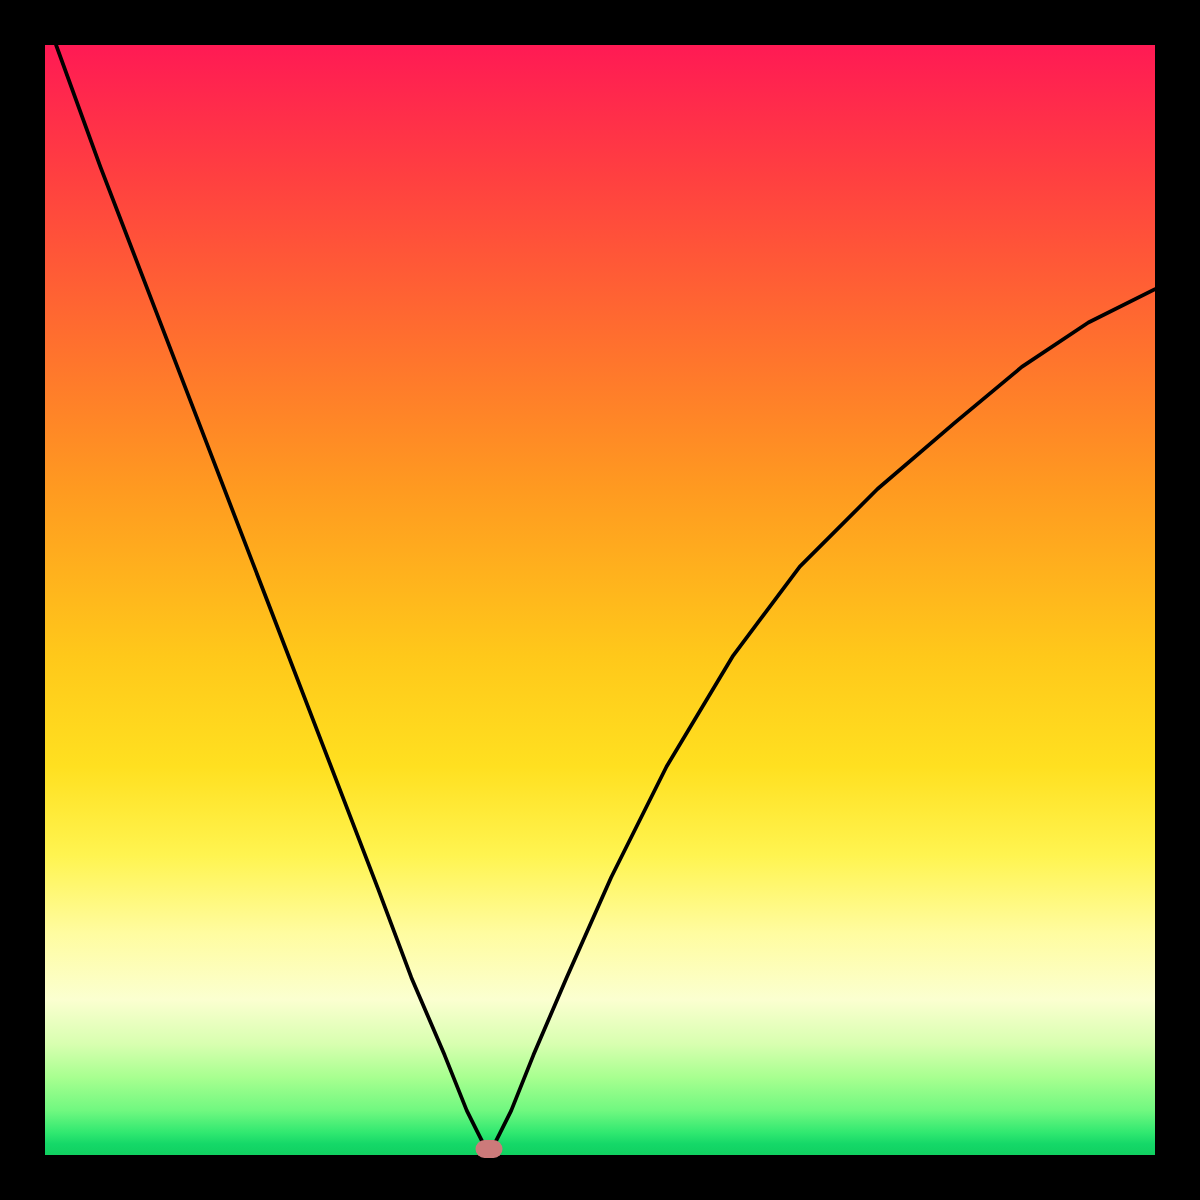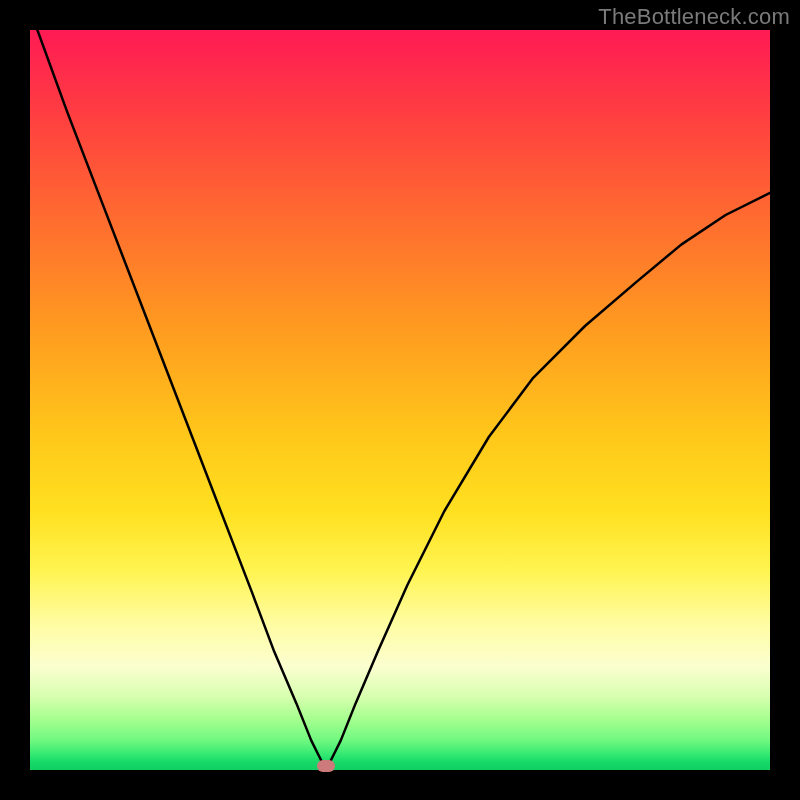--- a/index.html
+++ b/index.html
@@ -60,20 +60,19 @@
     color: #7a7a7a;
     font-family: Arial, Helvetica, sans-serif;
     font-size: 22px;
     font-weight: 500;
     letter-spacing: 0.2px;
   }
 </style>
 </head>
 <body>
 <div class="outer">
-  <div class="watermark">TheBottleneck.com</div>
   <div class="plot">
     <svg class="curve" viewBox="0 0 740 740" preserveAspectRatio="none">
       <path id="curve-path" fill="none" stroke="#000" stroke-width="2.5" stroke-linejoin="round" stroke-linecap="round" d="M7.40 0.00 L37.00 81.40 L74.00 177.60 L111.00 273.80 L148.00 370.00 L185.00 466.20 L222.00 562.40 L244.20 621.60 L266.40 673.40 L281.20 710.40 L288.60 725.20 L292.30 732.60 L296.00 736.30 L299.70 732.60 L303.40 725.20 L310.80 710.40 L325.60 673.40 L347.80 621.60 L377.40 555.00 L414.40 481.00 L458.80 407.00 L503.20 347.80 L555.00 296.00 L606.80 251.60 L651.20 214.60 L695.60 185.00 L740.00 162.80"></path>
     </svg>
     <div id="marker" class="marker" style="left: 287px; top: 730.3px;"></div>
   </div>
 </div>
 
 </body></html>

